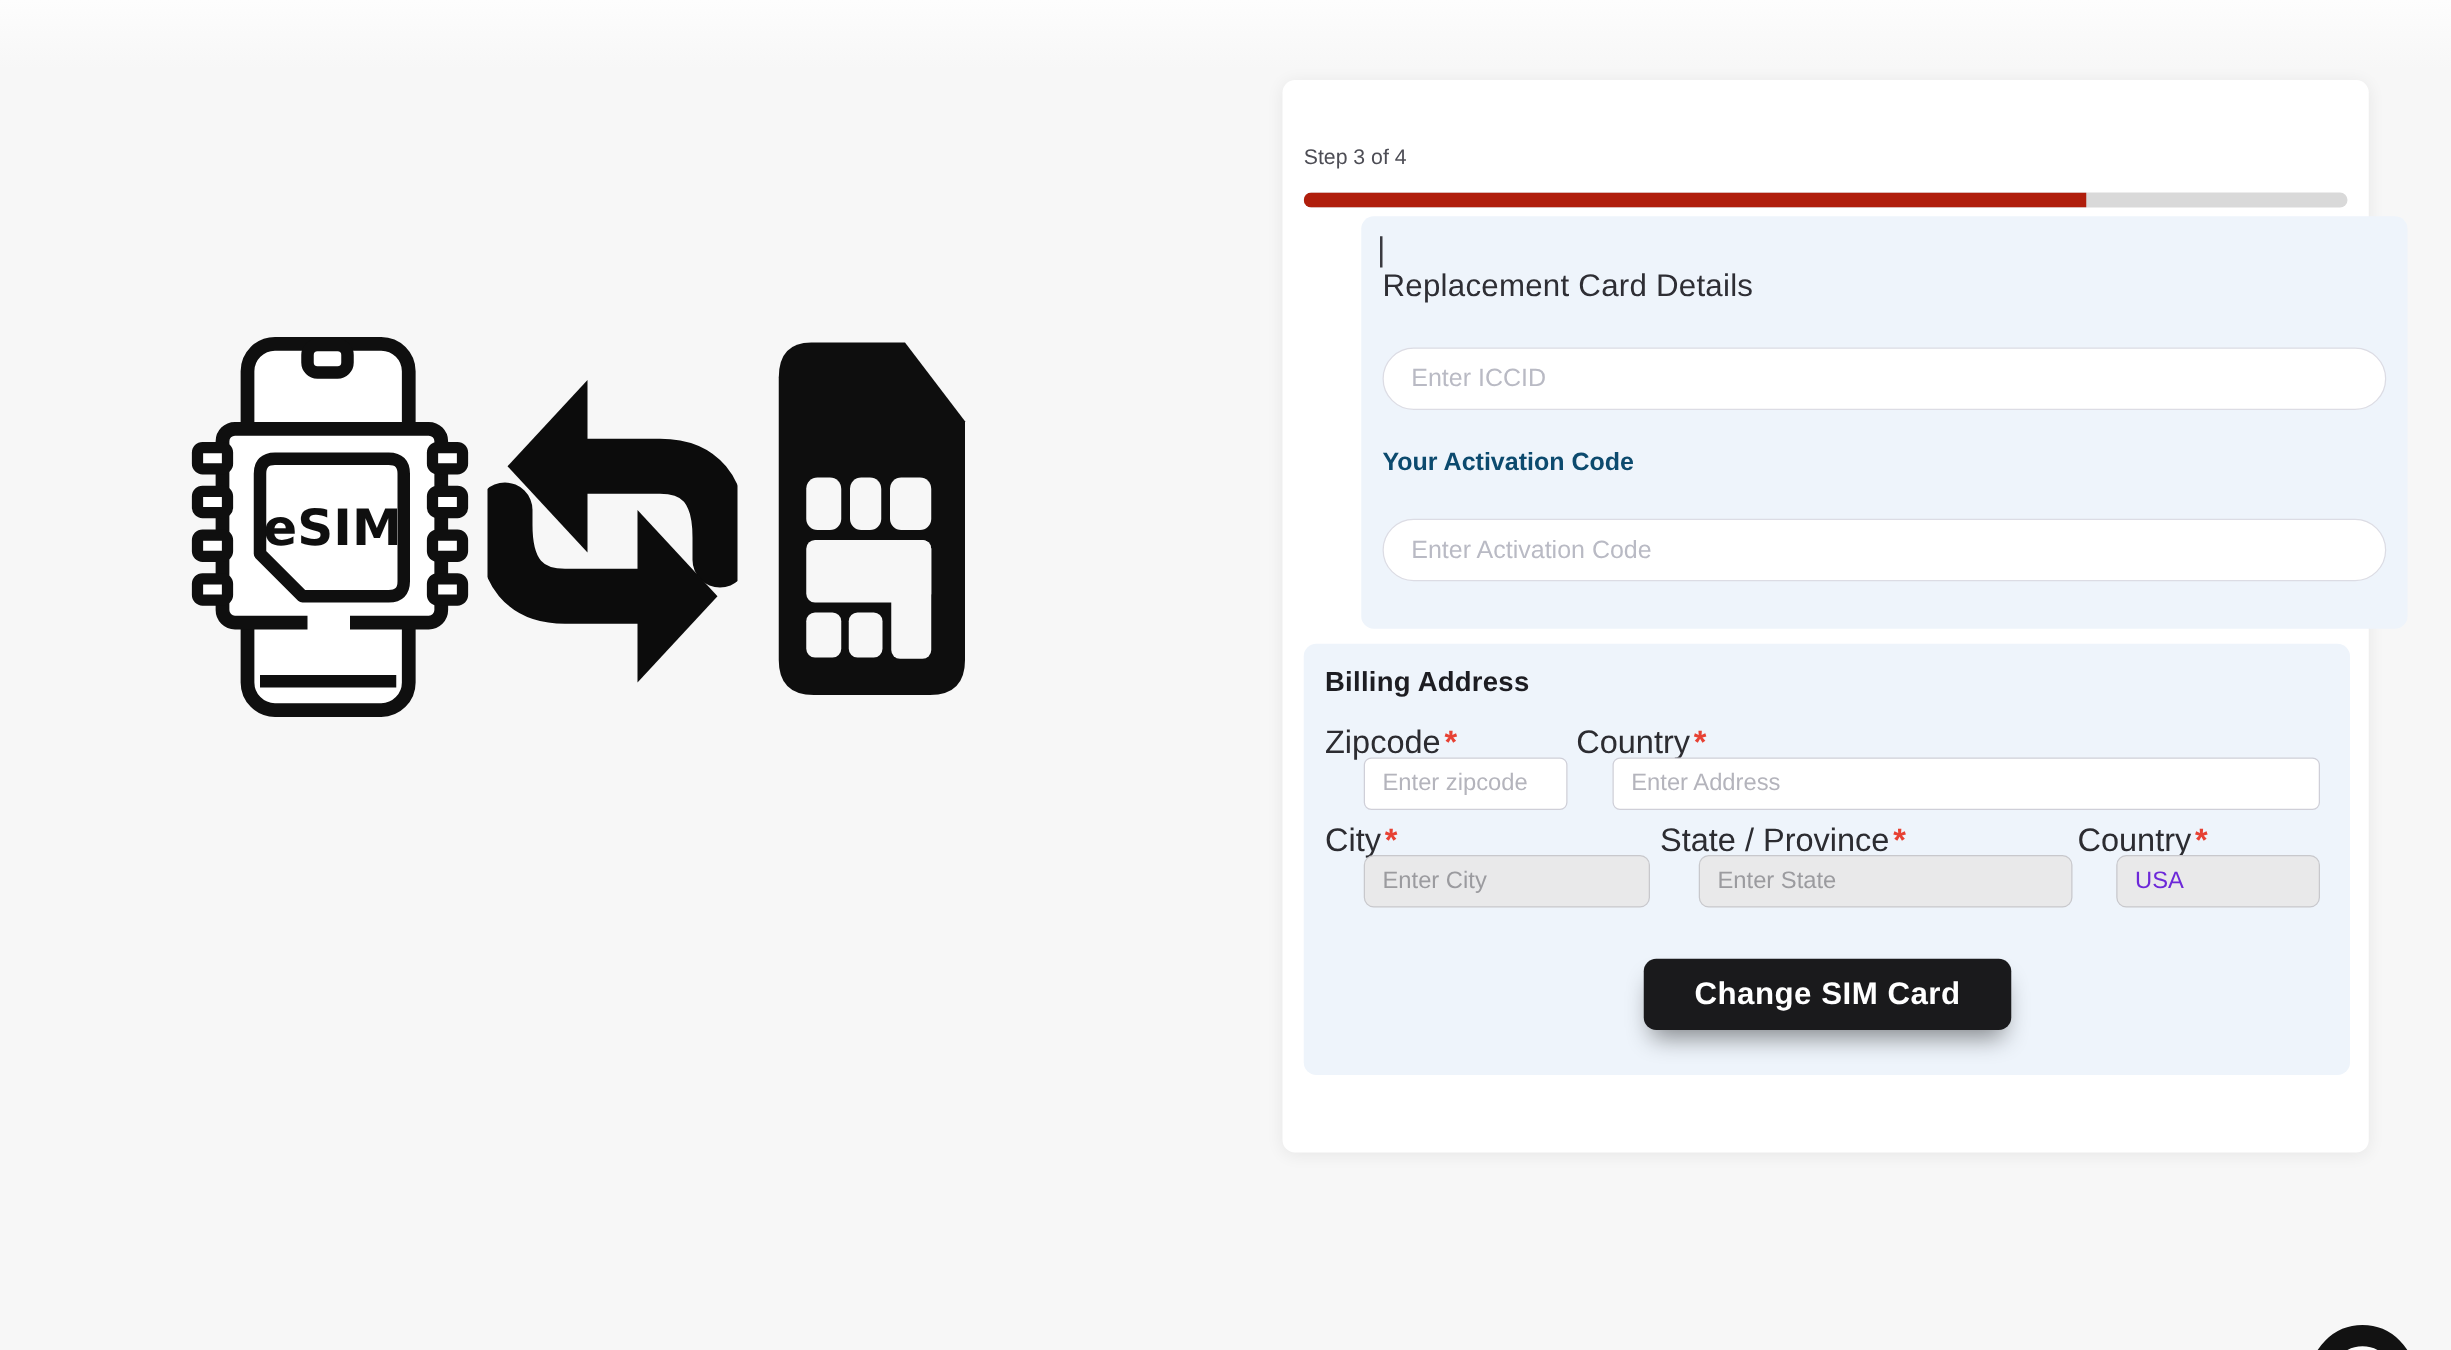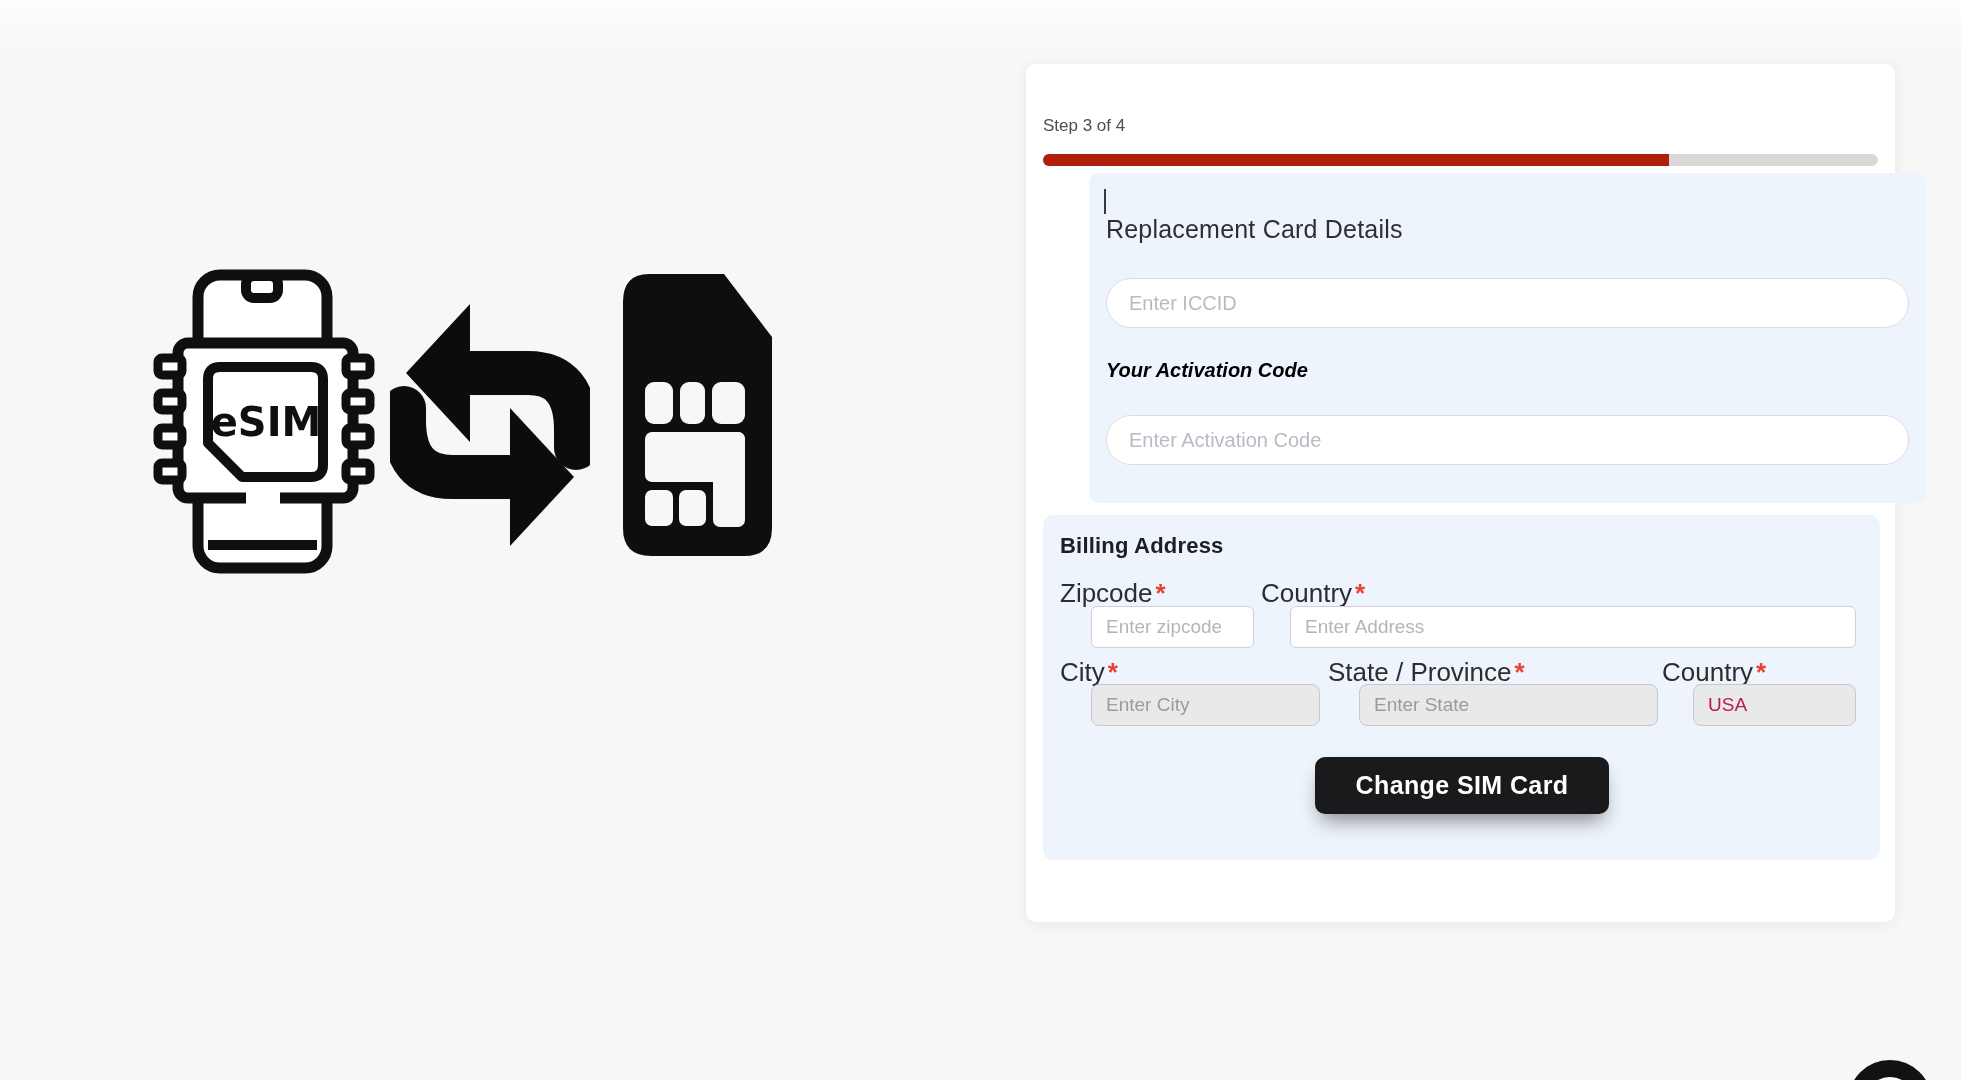--- a/index.html
+++ b/index.html
@@ -33,40 +33,40 @@
   .caret{left:15px;top:16px;width:2px;height:25px;background:#3a3a40;}
   .sec1-title{left:17px;top:42px;font-size:25px;font-weight:500;color:#2e2e34;letter-spacing:.2px;}
 
   .input-pill{
     position:absolute;left:17px;width:803px;height:50px;box-sizing:border-box;
     background:#ffffff;border:1.5px solid #dcdce4;border-radius:25px;
     padding:0 22px;font-size:20px;color:#3a3a40;outline:none;
     font-family:"Liberation Sans",sans-serif;
   }
   .input-pill::placeholder{color:#b9bac4;}
-  .activation-label{left:17px;top:186px;font-size:20px;font-weight:700;color:#000000;font-style:italic;}
+  .activation-label{left:17px;top:186px;font-size:20px;font-weight:700;color:#0c4a6e;}
 
   .sec2-title{left:17px;top:18px;font-size:22px;font-weight:600;color:#1d1d22;letter-spacing:.2px;}
   .field-label{position:absolute;font-size:26px;color:#2c2c31;}
   .req{color:#e74133;font-weight:700;margin-left:3px;}
   .input-sm{
     position:absolute;height:42px;box-sizing:border-box;outline:none;
     background:#ffffff;border:1.5px solid #cfcfd8;border-radius:6px;
     padding:0 14px;font-size:19px;color:#3a3a40;
     font-family:"Liberation Sans",sans-serif;
     margin-left:31px;
   }
   .input-sm::placeholder{color:#b4b4bc;}
   .input-gray{
-    background:#e9e9ea;border:1.5px solid #c8c8cc;border-radius:8px;color:#be185d;
+    background:#e9e9ea;border:1.5px solid #c8c8cc;border-radius:8px;color:#6d28d9;
   }
   .input-gray::placeholder{color:#9b9b9f;}
 
   .submit-btn{
-    position:absolute;left:272px;top:242px;width:294px;height:57px;
+    position:absolute;left:272px;top:252px;width:294px;height:57px;
     background:#1a1a1c;color:#ffffff;border:none;border-radius:10px;
     font-size:25px;font-weight:600;letter-spacing:.4px;
     font-family:"Liberation Sans",sans-serif;
     box-shadow:0 12px 20px -6px rgba(0,0,0,.45);cursor:pointer;
   }
 
   
   .illu{pointer-events:none;}
   .esim-text{font-family:"DejaVu Sans",sans-serif;}
 

